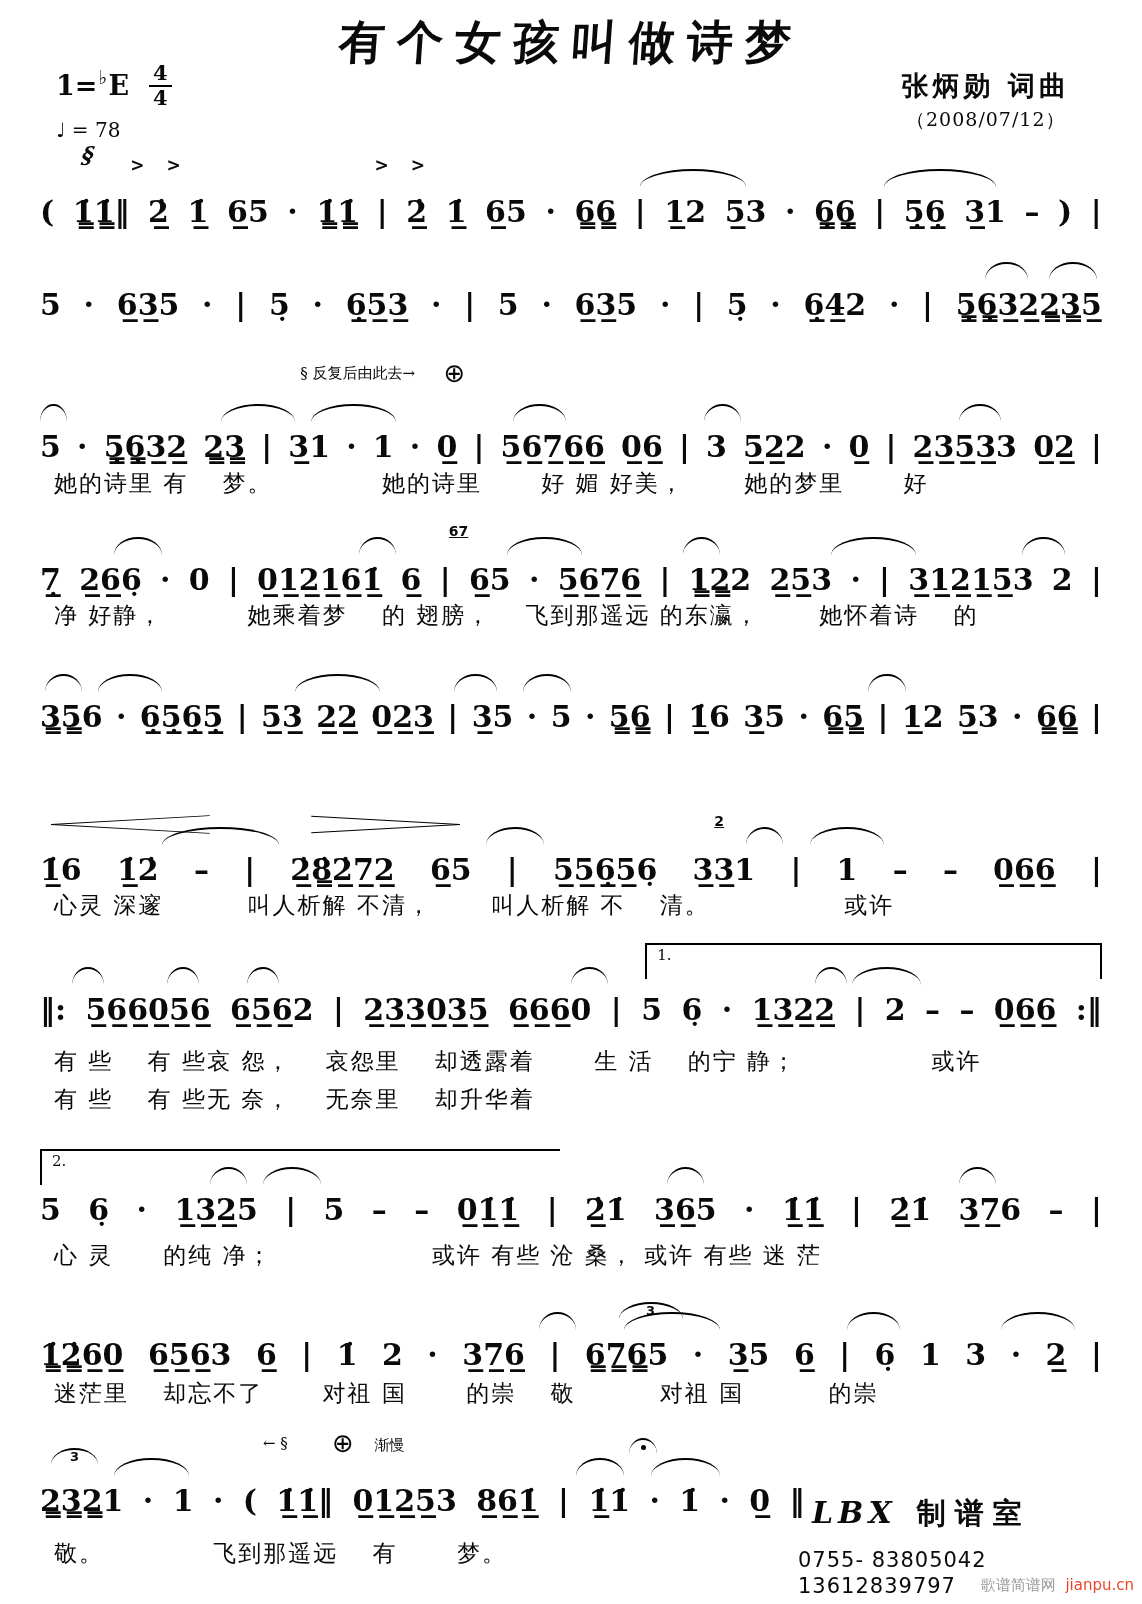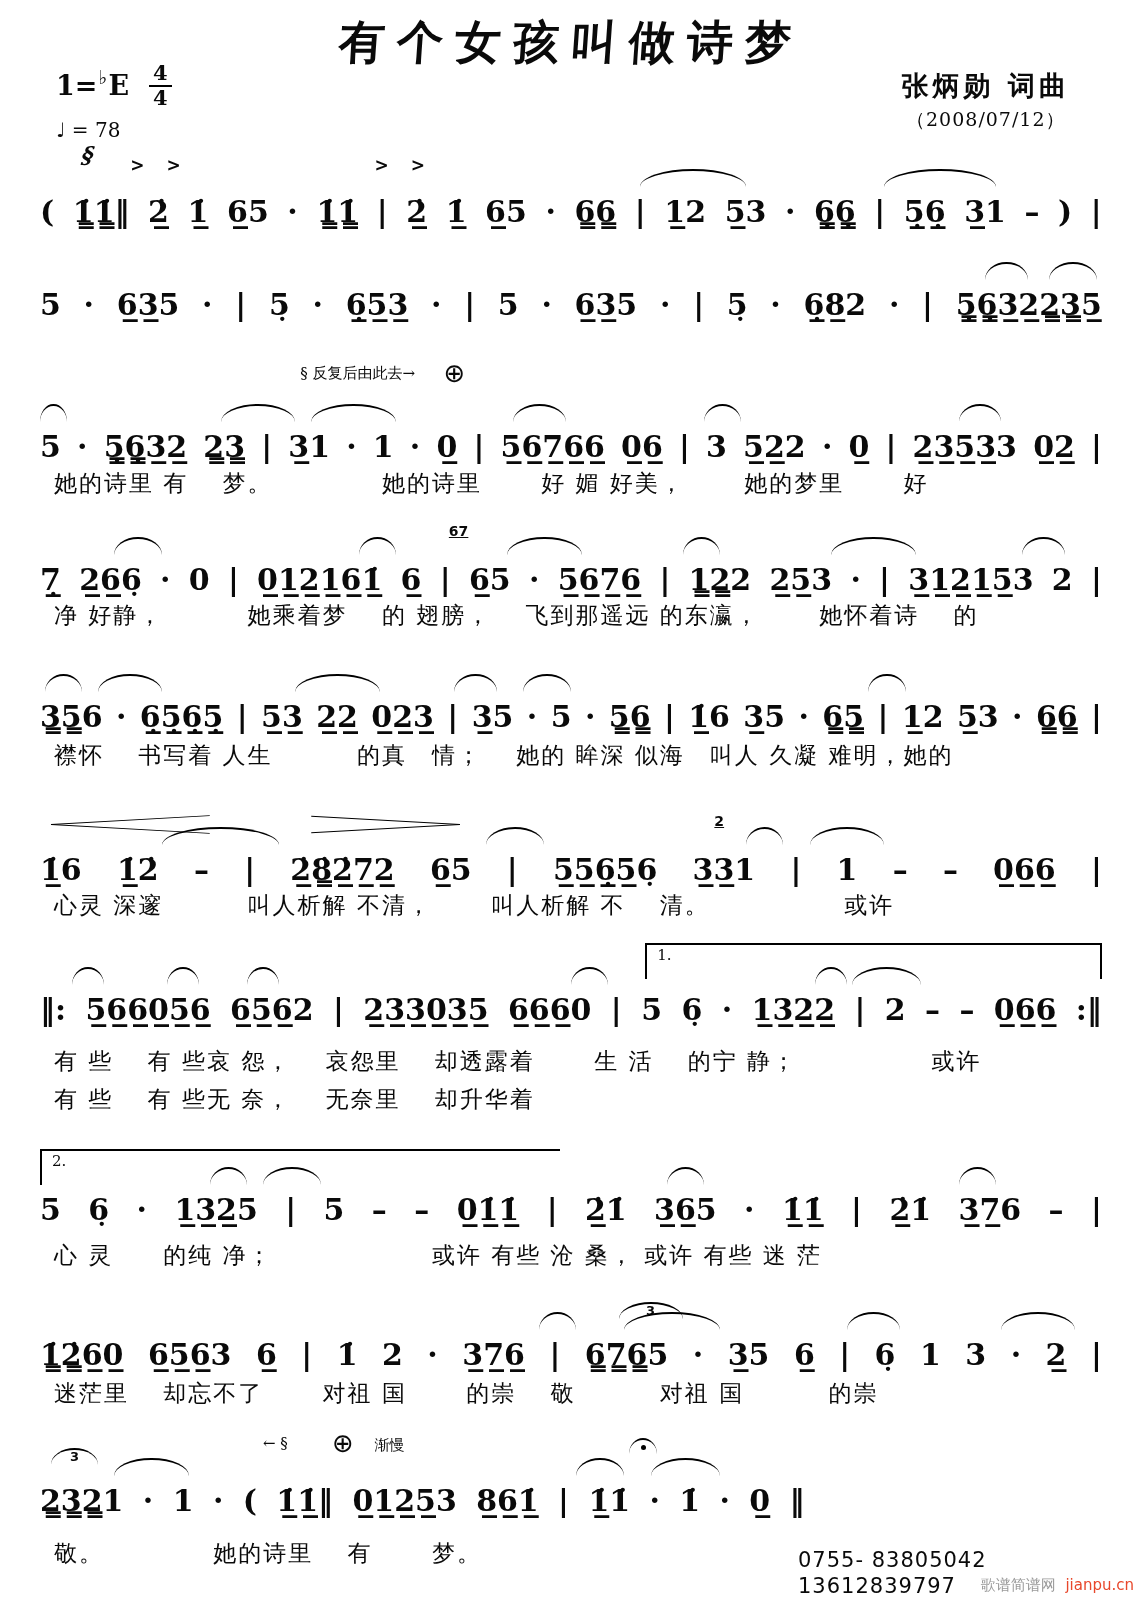--- a/index.html
+++ b/index.html
@@ -124,21 +124,21 @@
           <span class="tok">6̲̣5̲3̲</span>
           <span class="tok">·</span>
           <span class="tok">|</span>
           <span class="tok">5</span>
           <span class="tok">·</span>
           <span class="tok">6̲3̲5</span>
           <span class="tok">·</span>
           <span class="tok">|</span>
           <span class="tok">5̣</span>
           <span class="tok">·</span>
-          <span class="tok">6̲̣8̲2</span>
+          <span class="tok">6̲̣4̲2</span>
           <span class="tok">·</span>
           <span class="tok">|</span>
           <span class="tok">5̳̣6̳̣3̲2̲2̳3̳5̲</span>
         </div>
         <div class="ann arc" style="left: 89%; width: 4%;"></div>
         <div class="ann arc" style="left: 95%; width: 4.5%;"></div>
       </div>
       <div class="system" style="top: 420px;">
         <div class="notes">
           <span class="tok">5</span>
@@ -225,21 +225,20 @@
           <span class="tok">3̲5</span>
           <span class="tok">·</span>
           <span class="tok">6̳5̳</span>
           <span class="tok">|</span>
           <span class="tok">1̲2</span>
           <span class="tok">5̲3</span>
           <span class="tok">·</span>
           <span class="tok">6̳6̳</span>
           <span class="tok">|</span>
         </div>
-        <div class="lyrics" style="top: 50px;">襟怀　 书写着 人生　　　 的真　情；　 她的 眸深 似海　叫人 久凝 难明，她的</div>
         <div class="ann arc" style="left: 0.5%; width: 3.5%;"></div>
         <div class="ann arc" style="left: 5.5%; width: 6%;"></div>
         <div class="ann arc" style="left: 24%; width: 8%;"></div>
         <div class="ann arc" style="left: 39%; width: 4%;"></div>
         <div class="ann arc" style="left: 45.5%; width: 4.5%;"></div>
         <div class="ann arc" style="left: 78%; width: 3.5%;"></div>
       </div>
       <div class="system" style="top: 843px;">
         <div class="notes">
           <span class="tok">1̲̇6</span>
@@ -367,31 +366,35 @@
           <span class="tok">0̲1̲2̲5̲3</span>
           <span class="tok">8̲6̲1̲̇</span>
           <span class="tok">|</span>
           <span class="tok">1̲̇1̇</span>
           <span class="tok">·</span>
           <span class="tok">1̇</span>
           <span class="tok">·</span>
           <span class="tok">0̲</span>
           <span class="tok">‖</span>
         </div>
-        <div class="lyrics" style="top: 64px;">敬。　　　　 她的诗里　 有　　 梦。</div>
+        <div class="lyrics" style="top: 64px;">敬。　　　　 飞到那遥远　 有　　 梦。</div>
         <div class="ann triplet" style="left: 1%; width: 4.5%;">3</div>
         <div class="ann arc" style="left: 7%; width: 7%;"></div>
         <div class="ann text" style="left: 21%; top: -40px;">← §</div>
         <div class="ann coda" style="left: 27.5%; top: -46px;">⊕</div>
         <div class="ann text" style="left: 31.5%; top: -38px;">渐慢</div>
         <div class="ann arc" style="left: 50.5%; width: 4.5%;"></div>
         <div class="ann fermata" style="left: 55.5%;"></div>
         <div class="ann arc" style="left: 57.5%; width: 6.5%;"></div>
       </div>
     </div>
 
+  <div class="studio">
+    <span class="studio-latin">LBX</span>
+    <span class="studio-cn">制谱室</span>
+  </div>
   <div class="phone">0755- 83805042　 13612839797</div>
 
   <div class="watermark">
     <span class="wm-name">歌谱简谱网</span>
     <span class="wm-url">jianpu.cn</span>
   </div>
 </div>
 
 </body></html>

